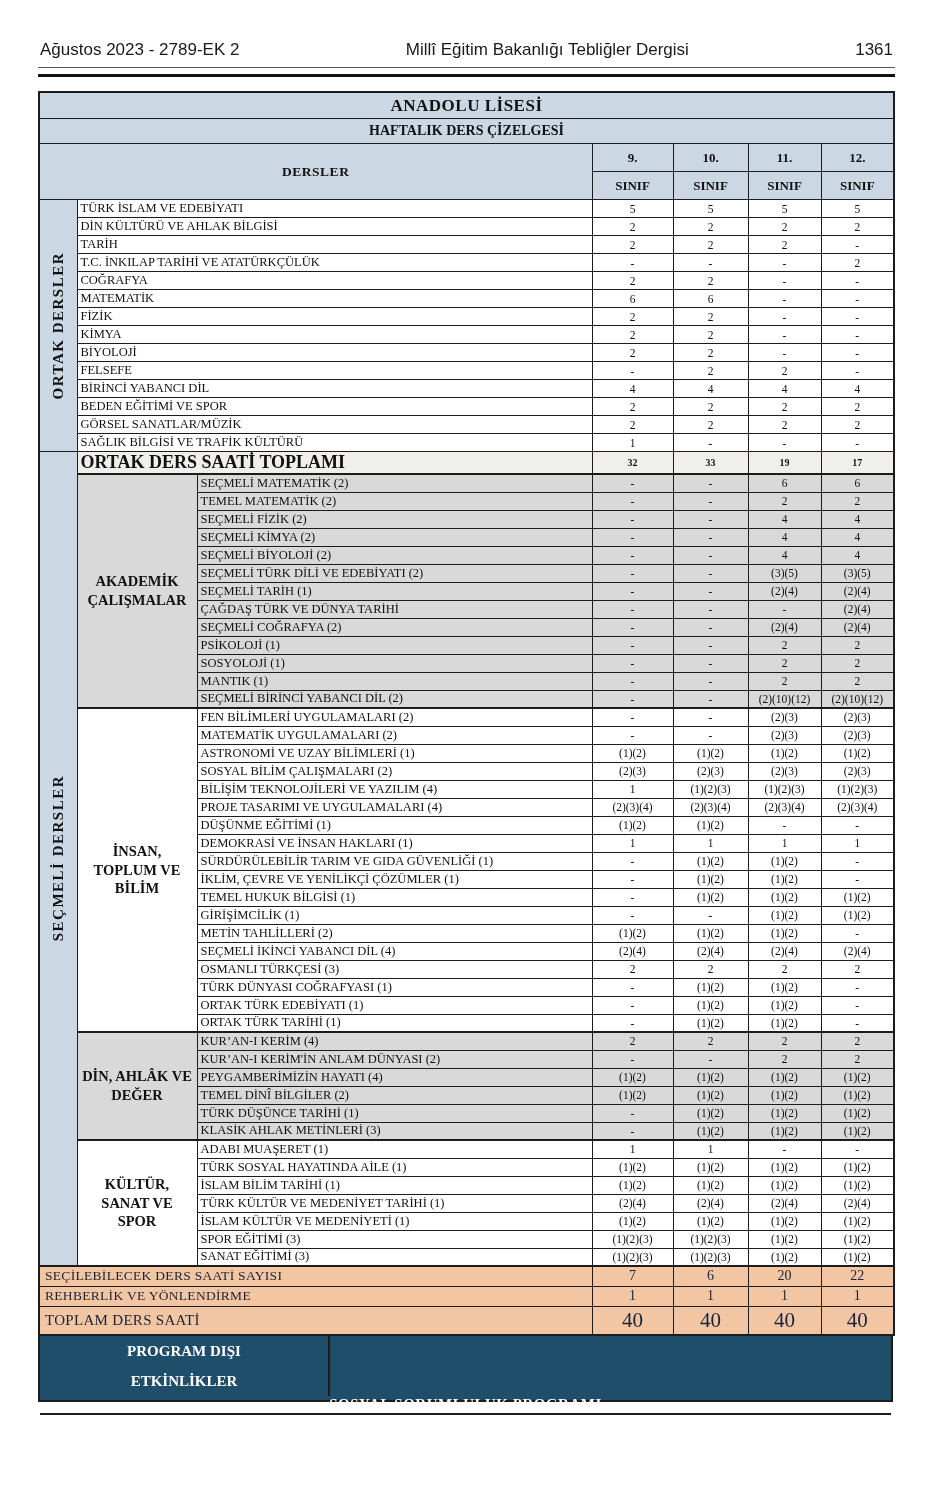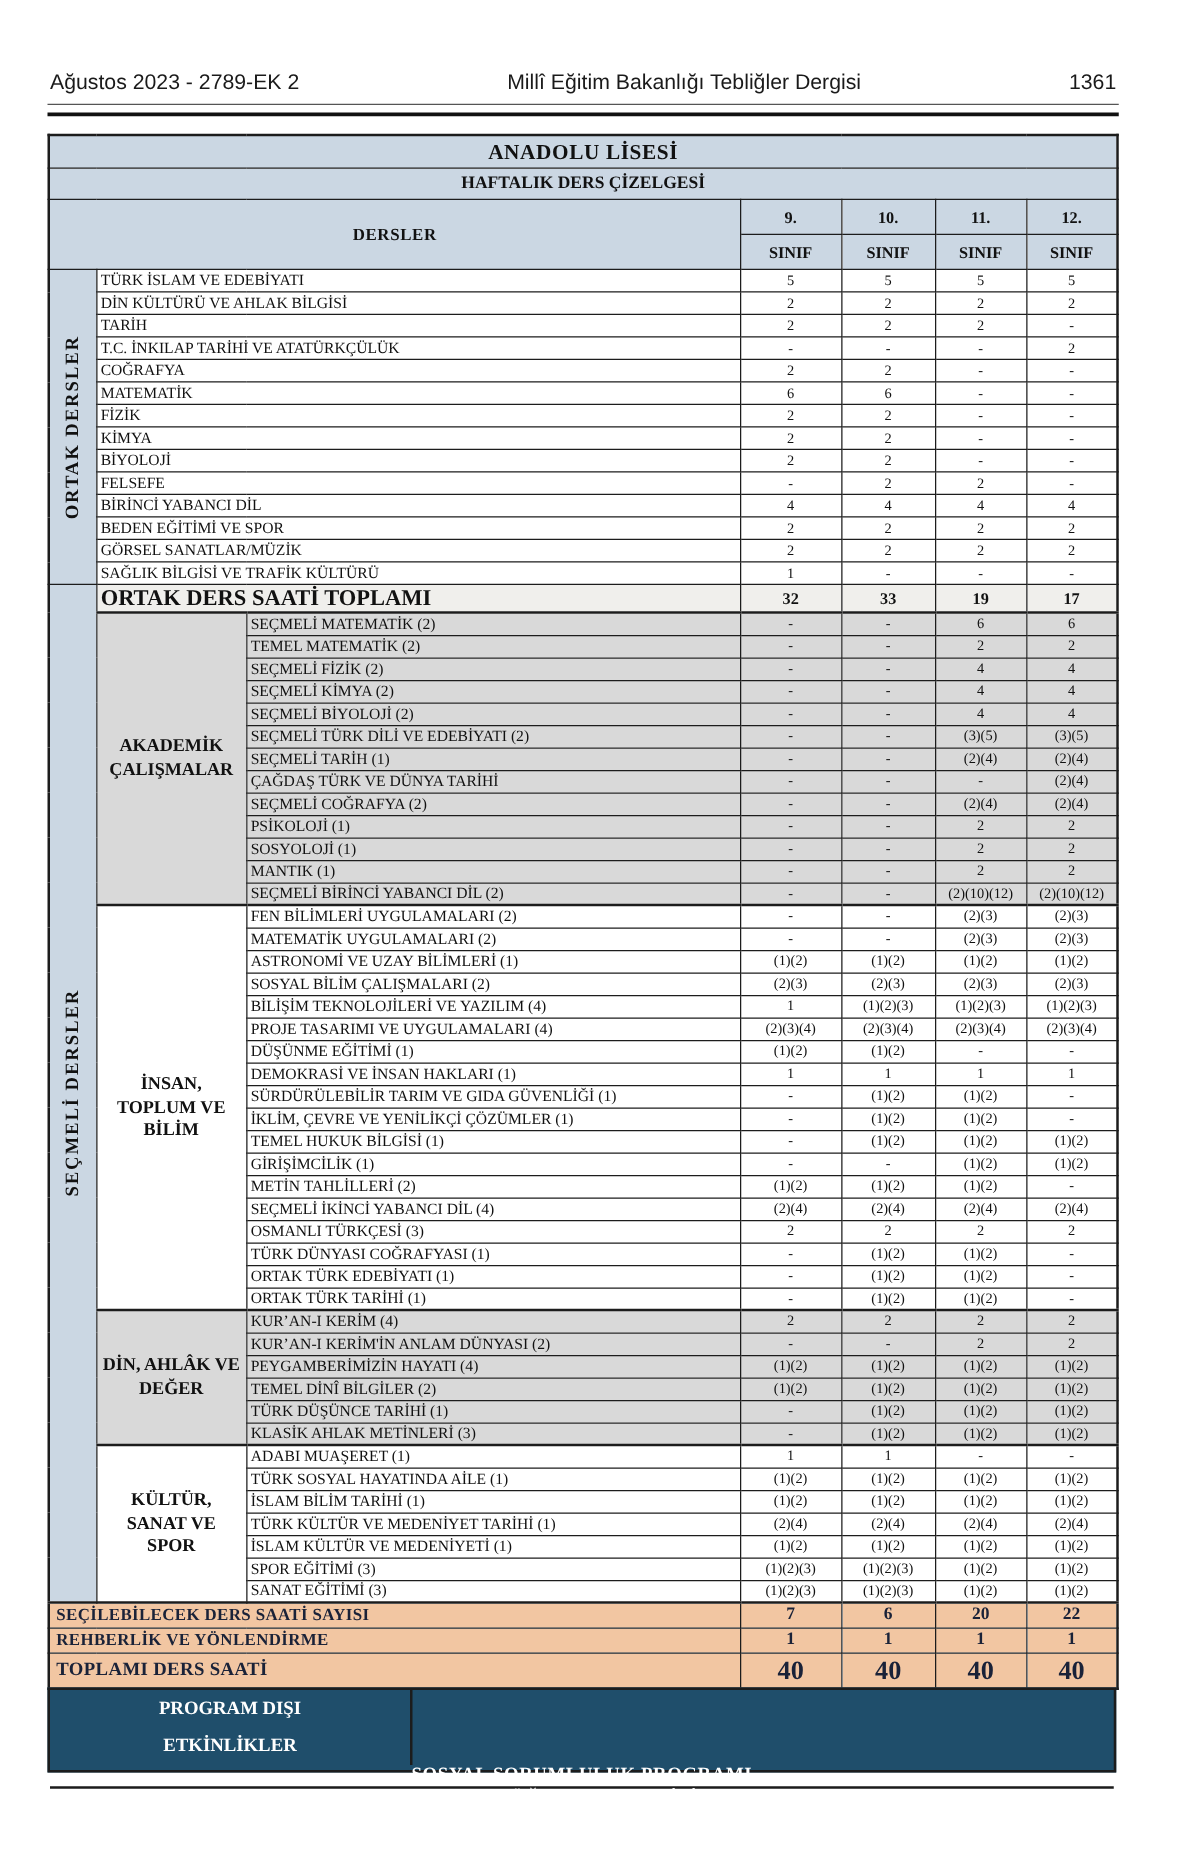--- a/index.html
+++ b/index.html
@@ -3,21 +3,21 @@
 <meta charset="utf-8">
 <style>
   :root{
     --header_blue:#cbd7e3; --shade_gray:#d9d9d9; --total_gray:#f0efec;
     --footer_salmon:#f2c6a2; --navy:#1f4e6b; --border_dark:#1c1c1c; --footer_text:#1a2238;
   }
   html,body{margin:0;padding:0;}
   body{width:946px;height:1498px;background:#fff;overflow:hidden;
        font-family:"Liberation Serif",serif;color:#111;}
   
-  .page-header{display:flex;align-items:baseline;width:853px;margin:16px 0 0 40px;padding-top:40px;
+  .page-header{display:flex;align-items:baseline;width:853px;margin:0 0 0 40px;padding-top:40px;
       font-family:"Liberation Sans",sans-serif;font-size:17px;color:#1a1a1a;}
   .ph-left{white-space:nowrap;}
   .ph-center{flex:1;text-align:center;white-space:nowrap;}
   .ph-right{white-space:nowrap;}
   .rule-thin{width:857px;height:1px;background:#555;margin:7px 0 0 38px;}
   .rule-thick{width:857px;height:3px;background:#111;margin:6px 0 0 38px;}
   
   table.sched{border-collapse:collapse;table-layout:fixed;width:855px;margin:14px 0 0 38px;
       border:2px solid var(--border_dark);}
   table.sched td{border:1px solid var(--border_dark);overflow:hidden;vertical-align:middle;}
@@ -30,25 +30,25 @@
   td.course{text-align:left;padding:0 3px;font-size:12.5px;white-space:nowrap;}
   td.val{text-align:center;font-size:11.5px;white-space:nowrap;padding:0;}
   td.vstrip{background:var(--header_blue) !important;text-align:center;padding:0;}
   .vtext{writing-mode:vertical-rl;transform:rotate(180deg);font-weight:bold;font-size:15px;
       letter-spacing:1.5px;white-space:nowrap;margin:0 auto;}
   td.group{font-weight:bold;font-size:14.5px;text-align:center;padding:4px 2px;line-height:1.3;
       white-space:pre-line;}
   tr.total-row{height:21px;}
   .total-row td{background:var(--total_gray);border-top:2px solid var(--border_dark);}
   td.total-label{font-weight:bold;font-size:18px;text-align:left;padding:0 3px;white-space:nowrap;}
-  td.total-val{font-weight:bold;font-size:13px;text-align:center;margin-top:27px;}
+  td.total-val{font-weight:bold;font-size:10px;text-align:center;margin-top:27px;}
   tr.shade td{background:var(--shade_gray);}
   tr.gsep td{border-top:2px solid var(--border_dark);}
   
-  tr.frow td{background:var(--footer_salmon);font-weight:bold;color:var(--footer_text);}
+  tr.frow td{background:var(--footer_salmon);font-weight:normal;color:var(--footer_text);}
   tr.f1 td{border-top:2px solid var(--border_dark);}
   tr.f1,tr.f2{height:20px;}
   tr.f3{height:25px;}
   td.flabel{text-align:left;padding:0 5px;font-size:13.5px;white-space:nowrap;letter-spacing:.3px;}
   td.fval{text-align:center;font-size:14px;}
   tr.f3 td.flabel{font-size:15px;}
   tr.f3 td.fval{font-size:21px;}
   
   .prog{display:flex;width:851px;margin:-2px 0 0 38px;border:2px solid var(--border_dark);
       background:var(--navy);color:#fff;font-weight:bold;height:64px;flex-direction:column;}
@@ -541,21 +541,21 @@
       <td class="fval">22</td>
     </tr>
     <tr class="frow f2">
       <td class="flabel" colspan="3">REHBERLİK VE YÖNLENDİRME</td>
       <td class="fval">1</td>
       <td class="fval">1</td>
       <td class="fval">1</td>
       <td class="fval">1</td>
     </tr>
     <tr class="frow f3">
-      <td class="flabel" colspan="3">TOPLAMI DERS SAATİ</td>
+      <td class="flabel" colspan="3">TOPLAM DERS SAATİ</td>
       <td class="fval">40</td>
       <td class="fval">40</td>
       <td class="fval">40</td>
       <td class="fval">40</td>
     </tr>
   </tbody>
 </table>
 
 <div class="prog">
   <div class="prog-left">PROGRAM DIŞI

